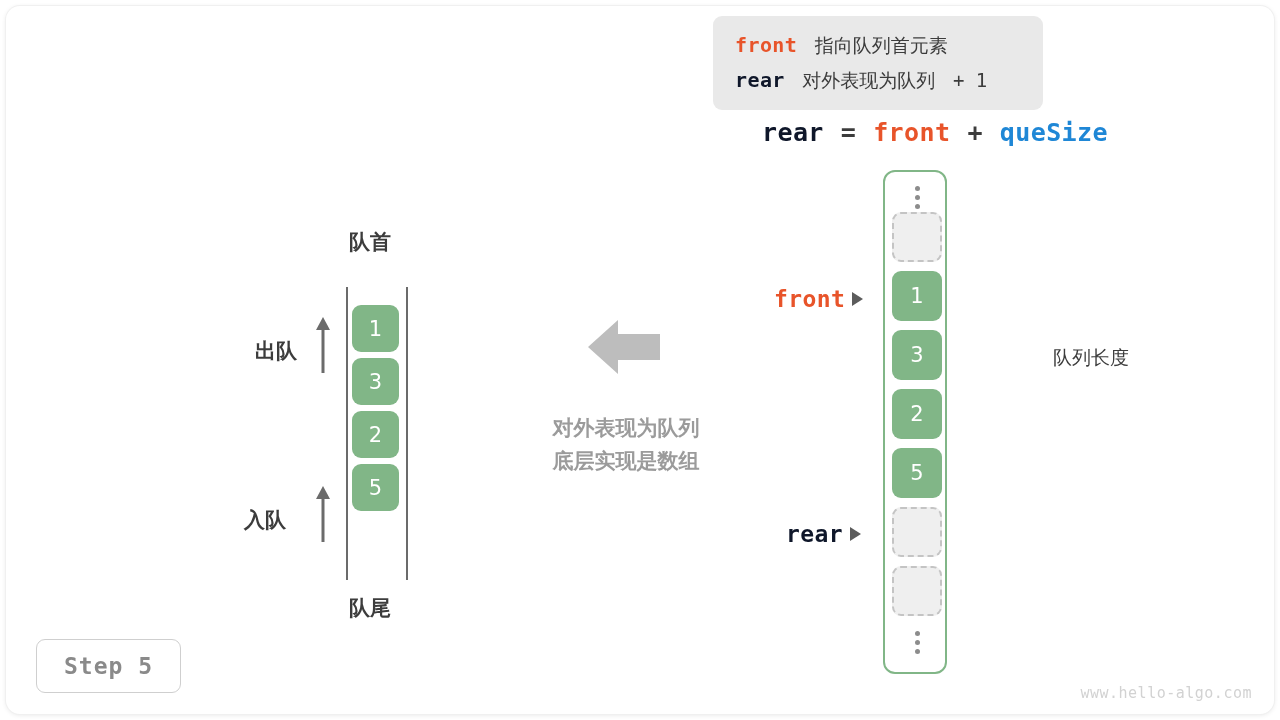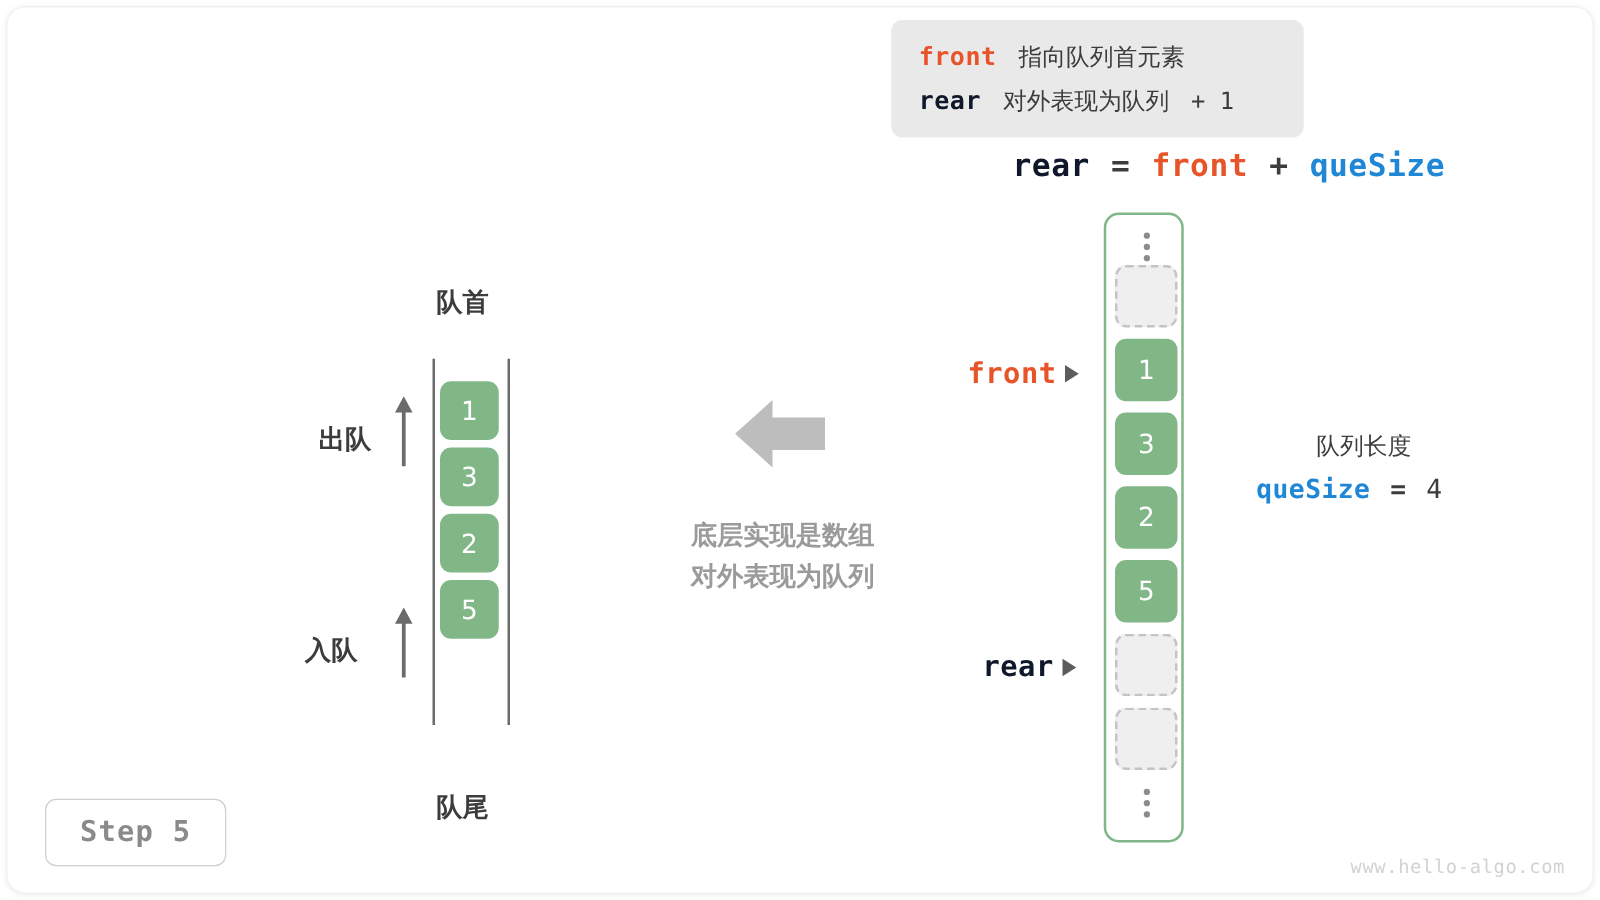--- a/index.html
+++ b/index.html
@@ -72,35 +72,34 @@
     font-family: "DejaVu Sans Mono", "Liberation Mono", monospace;
   }
 
   
   .formula {
     position: absolute;
     left: 762px;
     top: 118px;
     font-size: 25px;
     white-space: nowrap;
-    margin-left: 48px;
   }
   .formula .op { color: #3c3c3c; }
 
   
   .queue-label {
     position: absolute;
     font-family: "DejaVu Sans", sans-serif;
     font-weight: bold;
     font-size: 21px;
     color: #3c3c3c;
     white-space: nowrap;
   }
   #label-head { left: 349px; top: 228px; }
-  #label-tail { left: 349px; top: 632px; }
+  #label-tail { left: 349px; top: 594px; }
 
   .rail {
     position: absolute;
     width: 2px;
     background: #6b6b6b;
     top: 287px;
     height: 293px;
   }
   #rail-left  { left: 346px; }
   #rail-right { left: 406px; }
@@ -331,22 +330,22 @@
   </svg>
   <svg class="up-arrow" style="left:313px; top:484px;" viewBox="0 0 20 60">
     <line x1="10" y1="58" x2="10" y2="12" stroke="#6b6b6b" stroke-width="3"></line>
     <polygon points="10,2 3,15 17,15" fill="#6b6b6b"></polygon>
   </svg>
 
   <svg class="big-arrow" viewBox="0 0 72 58">
     <polygon points="0,29 30,2 30,16 72,16 72,42 30,42 30,56" fill="#bdbdbd"></polygon>
   </svg>
   <div class="center-note">
+    <div>对外表现为队列</div>
     <div>底层实现是数组</div>
-    <div>对外表现为队列</div>
   </div>
 
   <div class="arr-container">
     <div class="dots" id="dots-top">
       <span></span>
         <span></span>
         <span></span>
     </div>
 
     <div class="acell empty" style="top:40px;"></div>
@@ -369,23 +368,18 @@
     <span class="ptr-head"></span>
   </div>
 
   <div class="ptr" id="ptr-rear">
     <span class="mono c-rear ptr-text">rear</span>
     <span class="ptr-head"></span>
   </div>
 
   <div class="size-note">
     <div class="cn">队列长度</div>
-    <div class="eq">
-      <span class="mono c-size">queSize</span>
-      <span class="mono op" style="margin:0 10px;">=</span>
-      <span class="mono op" style="font-weight:normal;">4</span>
-    </div>
   </div>
 
   <div class="step-badge">Step 5</div>
 
   <div class="watermark">www.hello-algo.com</div>
 </div>
 
 </body></html>

